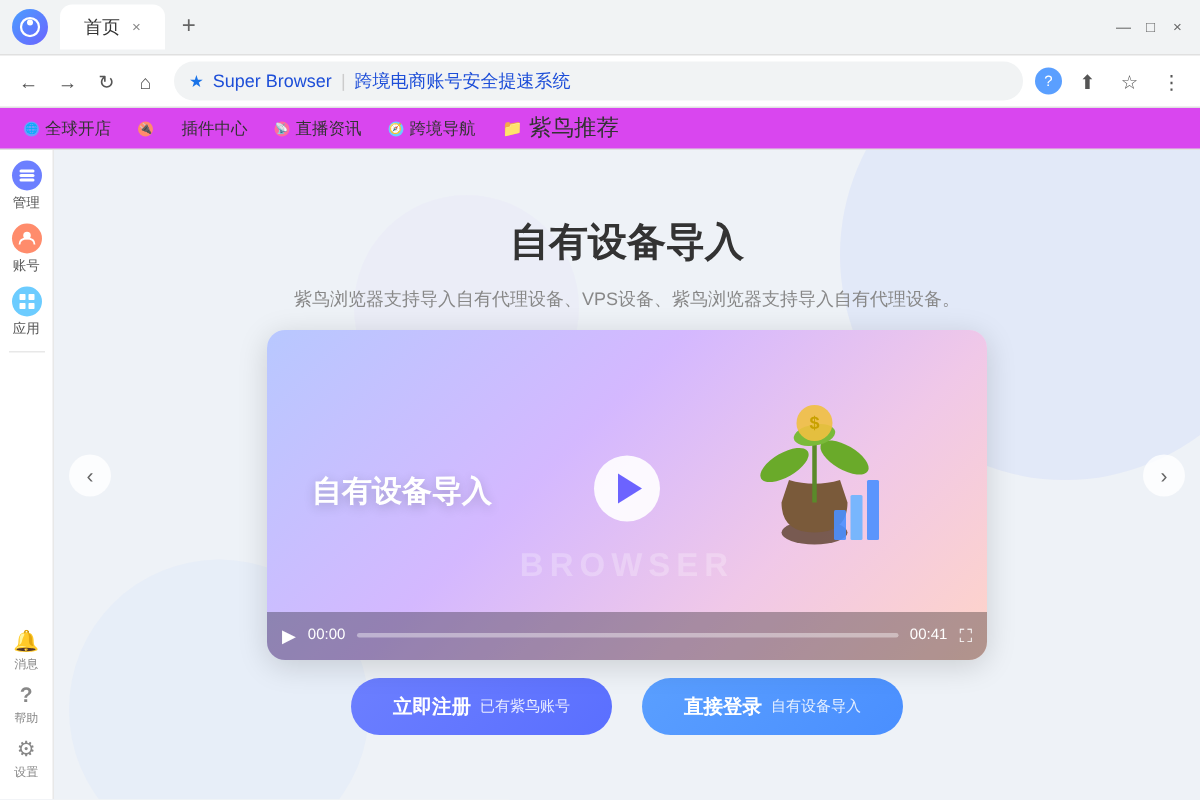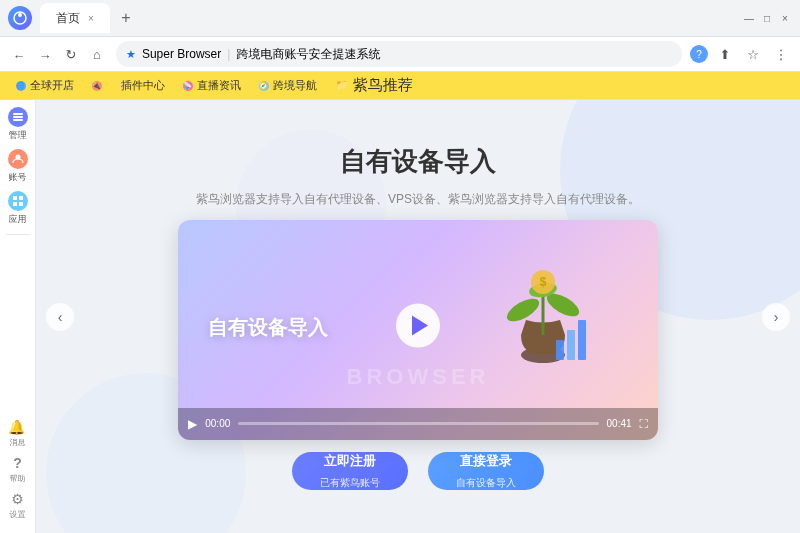--- a/index.html
+++ b/index.html
@@ -17,26 +17,26 @@
     .tab-new { width: 24px; height: 24px; border-radius: 50%; display: flex; align-items: center; justify-content: center; color: #666; font-size: 16px; cursor: pointer; }
     .window-controls { display: flex; gap: 4px; align-items: center; margin-left: auto; }
     .win-btn { width: 14px; height: 14px; display: flex; align-items: center; justify-content: center; color: #666; font-size: 10px; cursor: pointer; }
 
     
     .address-bar { background: white; margin: 0; height: 36px; display: flex; align-items: center; padding: 0 8px; gap: 8px; border-bottom: 1px solid #e0e0e0; border-top: 1px solid #e0e0e0; }
     .nav-btns { display: flex; gap: 4px; }
     .nav-btn { width: 22px; height: 22px; display: flex; align-items: center; justify-content: center; color: #555; font-size: 13px; cursor: pointer; border-radius: 50%; }
     .url-box { flex: 1; height: 26px; background: #f1f3f4; border-radius: 13px; display: flex; align-items: center; padding: 0 10px; gap: 6px; font-size: 12px; color: #333; }
     .url-icon { color: #1a73e8; font-size: 11px; }
-    .url-text { font-size: 12px; color: #000000; }
+    .url-text { font-size: 12px; color: #1d4ed8; }
     .toolbar-icons { display: flex; gap: 6px; align-items: center; }
     .toolbar-icon { width: 22px; height: 22px; display: flex; align-items: center; justify-content: center; color: #555; font-size: 13px; cursor: pointer; border-radius: 50%; }
 
     
-    .bookmarks-bar { background: #fde047; height: 28px; display: flex; align-items: center; padding: 0 8px; gap: 2px; border-bottom: 1px solid #e0e0e0; }
+    .bookmarks-bar { background: #d946ef; height: 28px; display: flex; align-items: center; padding: 0 8px; gap: 2px; border-bottom: 1px solid #e0e0e0; }
     .bookmark-item { display: flex; align-items: center; gap: 4px; padding: 2px 8px; border-radius: 4px; font-size: 11px; color: #333; cursor: pointer; height: 22px; }
     .bookmark-dot { width: 10px; height: 10px; border-radius: 50%; display: flex; align-items: center; justify-content: center; font-size: 7px; color: white; flex-shrink: 0; }
 
     
     .main-layout { display: flex; flex: 1; overflow: hidden; background: #eef2f7; }
 
     
     .left-sidebar { width: 36px; background: white; display: flex; flex-direction: column; align-items: center; padding: 4px 0; border-right: 1px solid #e8e8e8; gap: 2px; }
     .sidebar-section { display: flex; flex-direction: column; align-items: center; gap: 2px; width: 100%; }
     .sidebar-item { width: 32px; height: 40px; display: flex; flex-direction: column; align-items: center; justify-content: center; gap: 2px; cursor: pointer; border-radius: 6px; }
@@ -71,21 +71,21 @@
     .vc-progress-fill { width: 0%; height: 100%; background: white; border-radius: 2px; }
     .vc-fullscreen { color: white; font-size: 12px; cursor: pointer; margin-left: auto; }
 
     
     .nav-arrow { position: absolute; top: 50%; transform: translateY(-50%); width: 28px; height: 28px; background: rgba(255,255,255,0.8); border-radius: 50%; display: flex; align-items: center; justify-content: center; cursor: pointer; color: #666; font-size: 14px; z-index: 2; }
     .nav-arrow-left { left: 10px; }
     .nav-arrow-right { right: 10px; }
 
     
     .action-buttons { display: flex; gap: 20px; }
-    .action-btn { height: 38px; padding: 0 28px; border-radius: 20px; border: none; font-size: 13px; cursor: pointer; display: flex; align-items: center; gap: 6px; font-family: 'Microsoft YaHei', Arial, sans-serif; flex-direction: column; }
+    .action-btn { height: 38px; padding: 14px 28px; border-radius: 20px; border: none; font-size: 13px; cursor: pointer; display: flex; align-items: center; gap: 6px; font-family: 'Microsoft YaHei', Arial, sans-serif; }
     .btn-primary { background: linear-gradient(135deg, #6c7fff, #5a6fff); color: white; }
     .btn-secondary { background: linear-gradient(135deg, #5a9fff, #4a8fff); color: white; }
     .btn-label-main { font-weight: 600; font-size: 13px; }
     .btn-label-sub { font-size: 10px; opacity: 0.85; }
     .bottom-icon { width: 32px; height: 32px; display: flex; flex-direction: column; align-items: center; justify-content: center; gap: 2px; cursor: pointer; border-radius: 6px; }
     .bi-symbol { font-size: 14px; color: #888; }
     .bi-label { font-size: 8px; color: #888; }
   </style>
 </head>
 <body>

